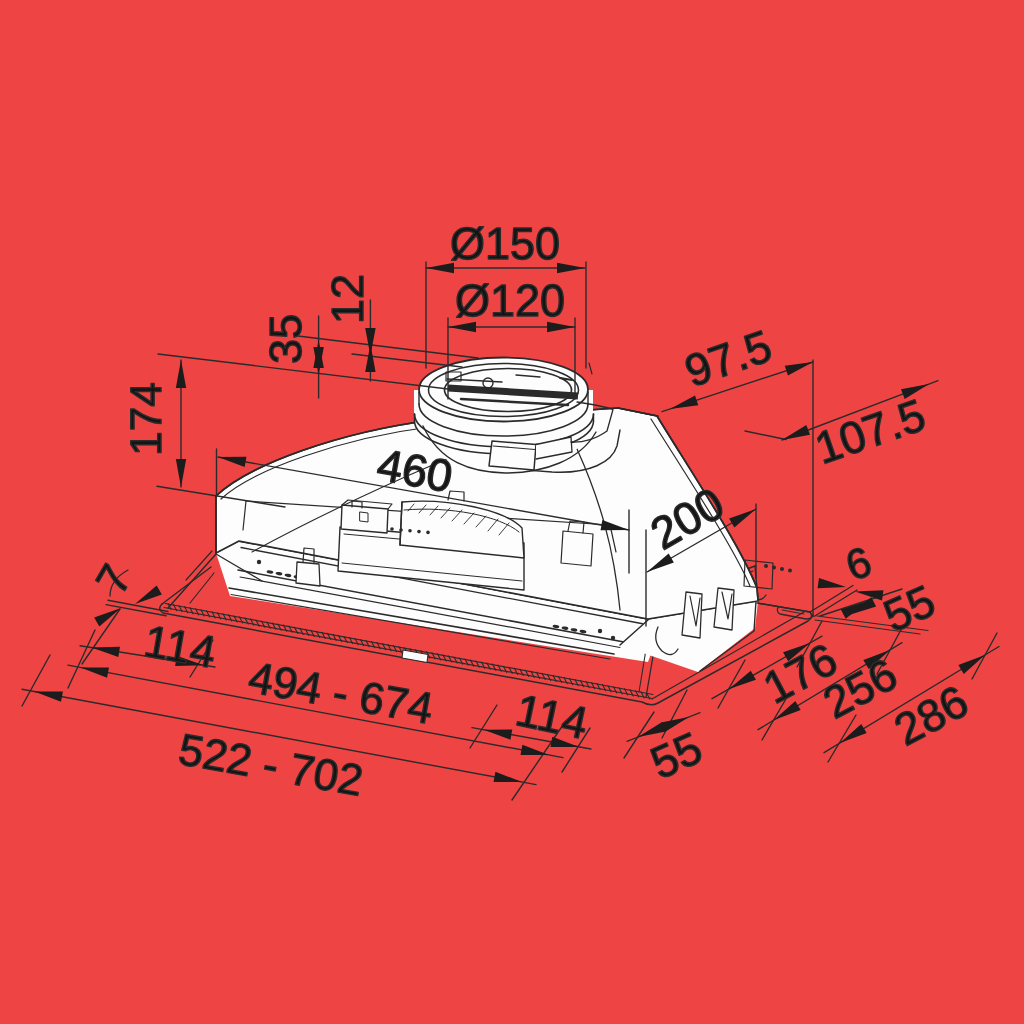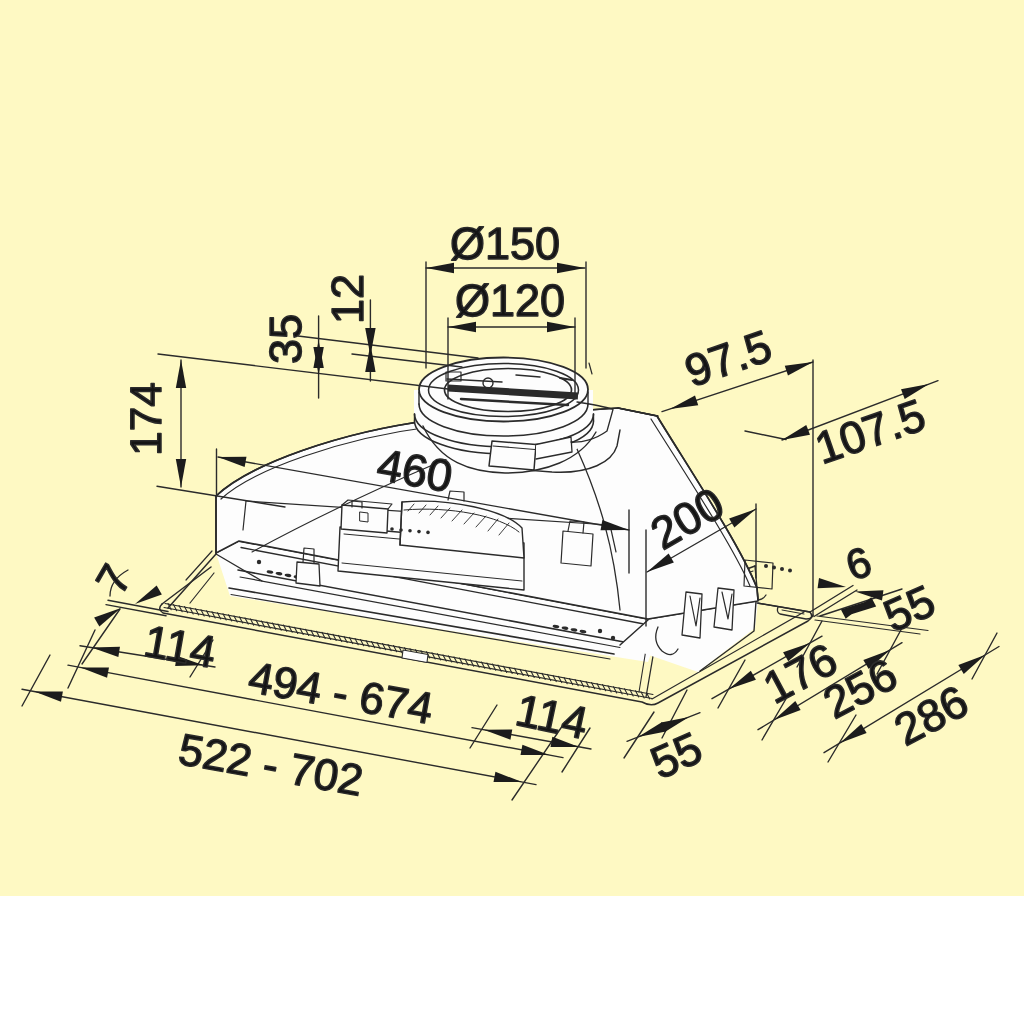--- a/index.html
+++ b/index.html
@@ -1,16 +1,16 @@
 <!DOCTYPE html>
 <html><head>
 <meta charset="utf-8">
 <style>
   html,body{margin:0;padding:0;background:#fff;}
-  .wrap{width:1024px;height:896px;background:#fef9c3;position:relative;overflow:hidden;}
+  .wrap{width:1024px;height:1024px;background:#ef4444;position:relative;overflow:hidden;}
   svg{position:absolute;top:0;left:0;}
   text{font-family:"Liberation Sans", sans-serif; fill:#141414; -webkit-font-smoothing:antialiased;}
   svg{text-rendering:geometricPrecision;}
 </style>
 </head>
 <body>
 <div class="wrap">
 <svg width="1024" height="1024" viewBox="0 0 1024 1024">
 <defs>
 <g id="arr">

